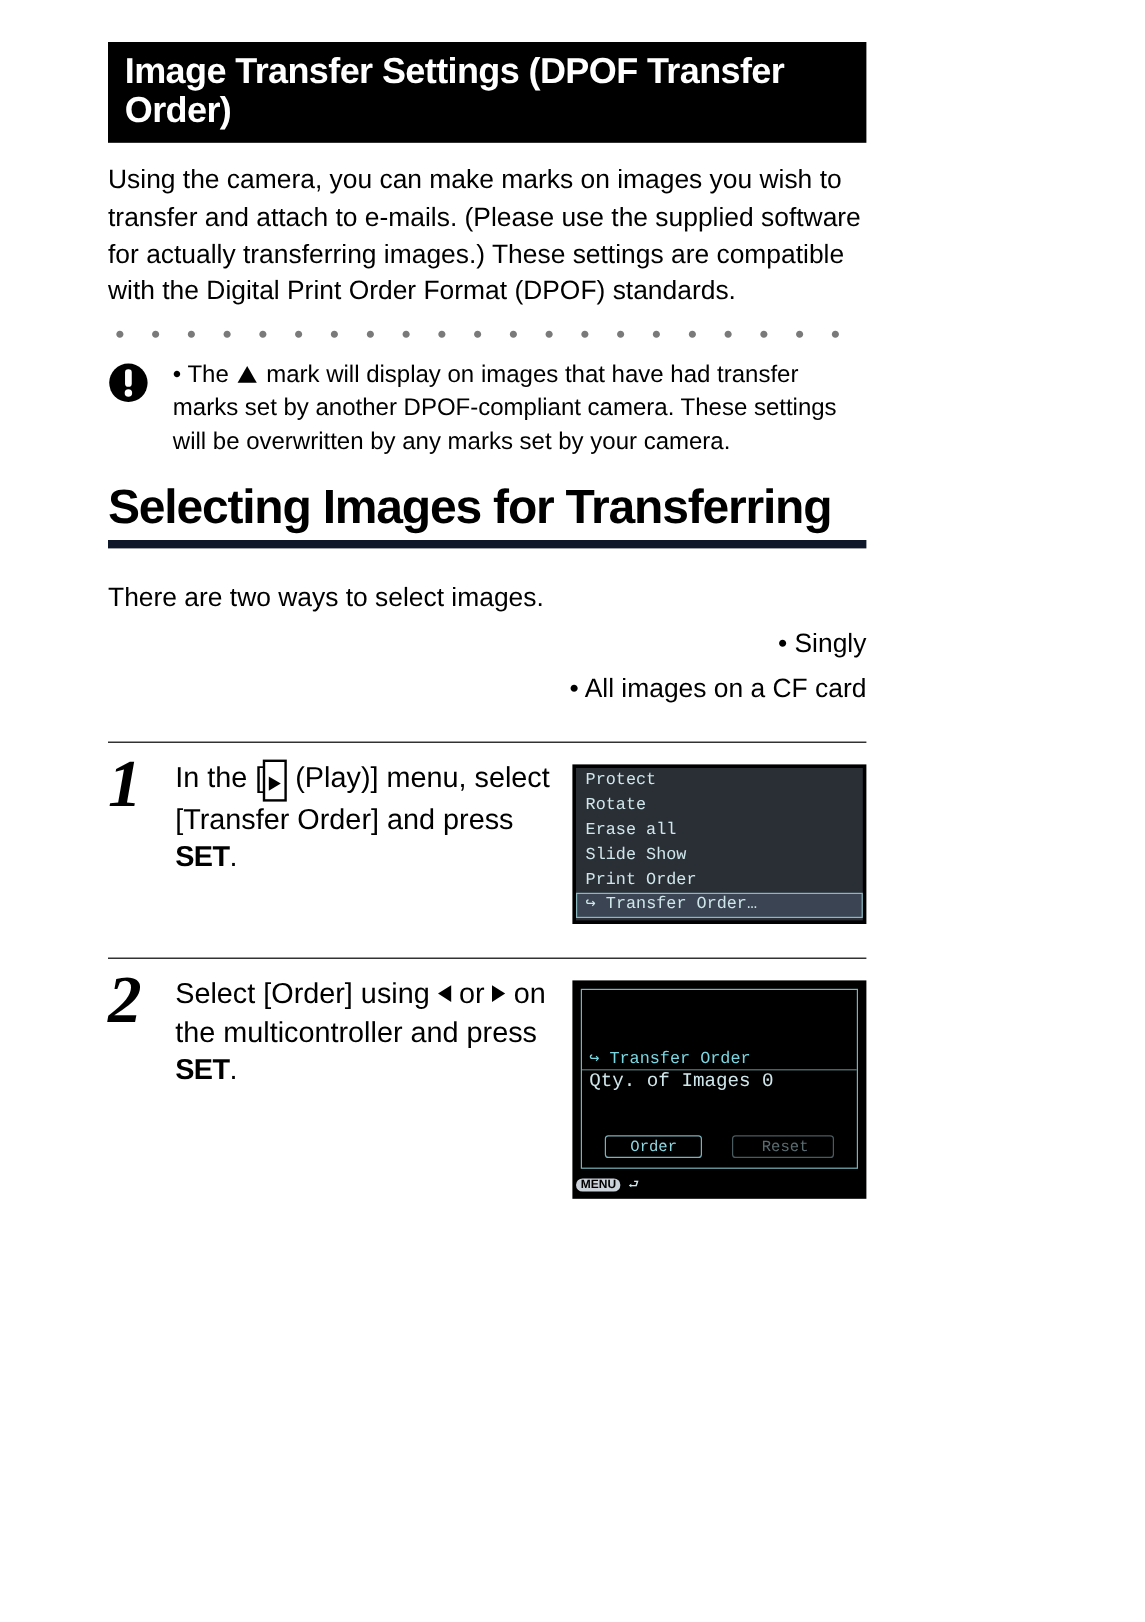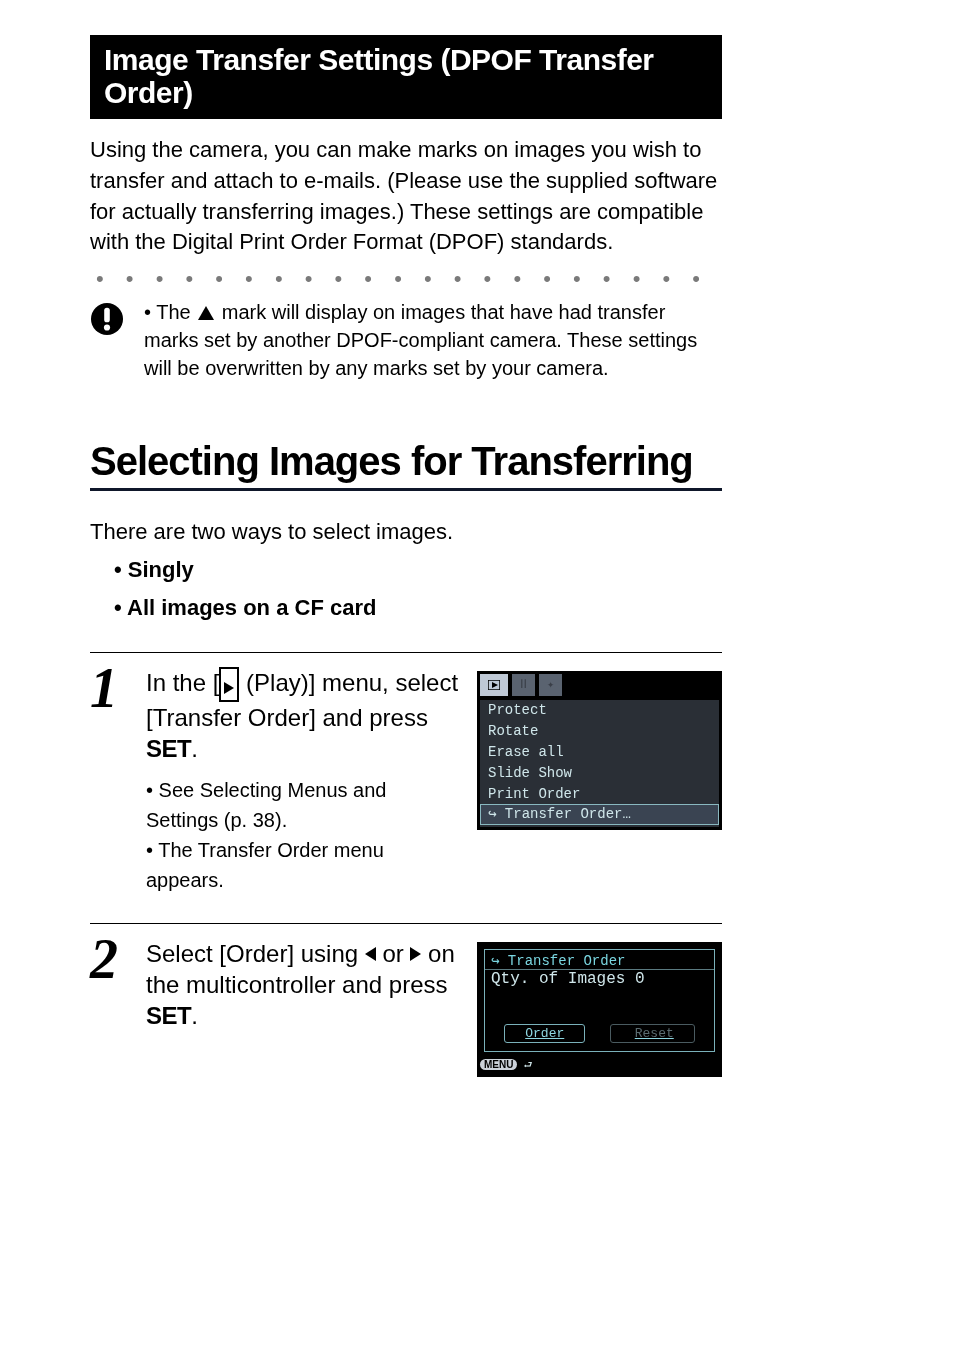--- a/index.html
+++ b/index.html
@@ -58,41 +58,42 @@
   .warn-text .tri {
     display: inline-block;
     width: 0; height: 0;
     border-left: 8px solid transparent;
     border-right: 8px solid transparent;
     border-bottom: 14px solid #000;
     vertical-align: -1px;
     margin: 0 2px;
   }
   .big-title-wrap {
-    margin-top: 58px;
-    border-bottom: 3px solid #0f172a;
+    margin-top: 20px;
+    border-bottom: 7px solid #0f172a;
     padding-bottom: 6px;
   }
   .big-title {
     font-size: 40px;
     font-weight: 800;
     letter-spacing: -1px;
     line-height: 1.05;
   }
   .subintro {
     font-size: 22px;
     font-weight: 300;
     margin: 28px 0 6px 0;
   }
   .plain-list {
     margin: 0 0 26px 24px;
     padding: 0;
     font-size: 22px;
-    font-weight: 700;
+    font-weight: 400;
     line-height: 1.7;
+    text-align: right;
   }
   .plain-list li { list-style: none; }
   .plain-list li::before {
     content: "• ";
   }
   .step-block {
     display: flex;
     align-items: flex-start;
     border-top: 1px solid #000;
     padding: 14px 0 28px 0;
@@ -204,33 +205,33 @@
   }
   .lcd2-inner {
     border: 1px solid #7ab1ba;
     margin: 4px;
     padding-bottom: 2px;
   }
   .lcd2-title {
     color: #7ad6e0;
     padding: 2px 6px 0 6px;
     font-size: 14px;
+    margin-top: 47px;
   }
   .lcd2-line {
     color: #cfe6ea;
     padding: 0 6px 0 6px;
     font-size: 16px;
     border-top:1px solid #5a7a80;
   }
   .lcd2-buttons {
     display: flex;
     gap: 14px;
     padding: 36px 14px 6px 14px;
     justify-content: space-around;
-    text-decoration: underline;
   }
   .lcd2-btn {
     border: 1px solid #7ab1ba;
     border-radius: 3px;
     padding: 1px 20px;
     font-size: 13px;
   }
   .lcd2-btn.dis { color: #5a6b70; border-color:#4a5b60;padding-left:24px;}
   .menu-return{
     text-align:left;
@@ -282,36 +283,22 @@
     <li>All images on a CF card</li>
   </ul>
 
   
   <div class="step-block">
     <div class="step-num">1</div>
     <div class="step-body">
       <div class="step-head">
         <span>In the [</span><span class="play-box"><span class="play-tri"></span></span><span> (Play)] menu, select [Transfer Order] and press </span><span class="set">SET</span><span>.</span>
       </div>
-      <ul class="step-sub">
-        <li>See Selecting Menus and Settings (p. 38).</li>
-        <li>The Transfer Order menu appears.</li>
-      </ul>
     </div>
     <div class="lcd">
-      <div class="tabs">
-        <span class="tab active">
-            <svg width="12" height="10">
-              <rect x="0" y="0" width="12" height="10" fill="none" stroke="#000" stroke-width="1.5"></rect>
-              <polygon points="4,2 4,8 10,5" fill="#000"></polygon>
-            </svg>
-          </span>
-        <span class="tab">ⅠⅠ</span>
-        <span class="tab">✦</span>
-      </div>
       <div class="menu-area">
         <div class="mitem">Protect</div>
         <div class="mitem">Rotate</div>
         <div class="mitem">Erase all</div>
         <div class="mitem">Slide Show</div>
         <div class="mitem">Print Order</div>
         <div class="mitem sel">↪ <span>Transfer Order…</span></div>
       </div>
     </div>
   </div>

